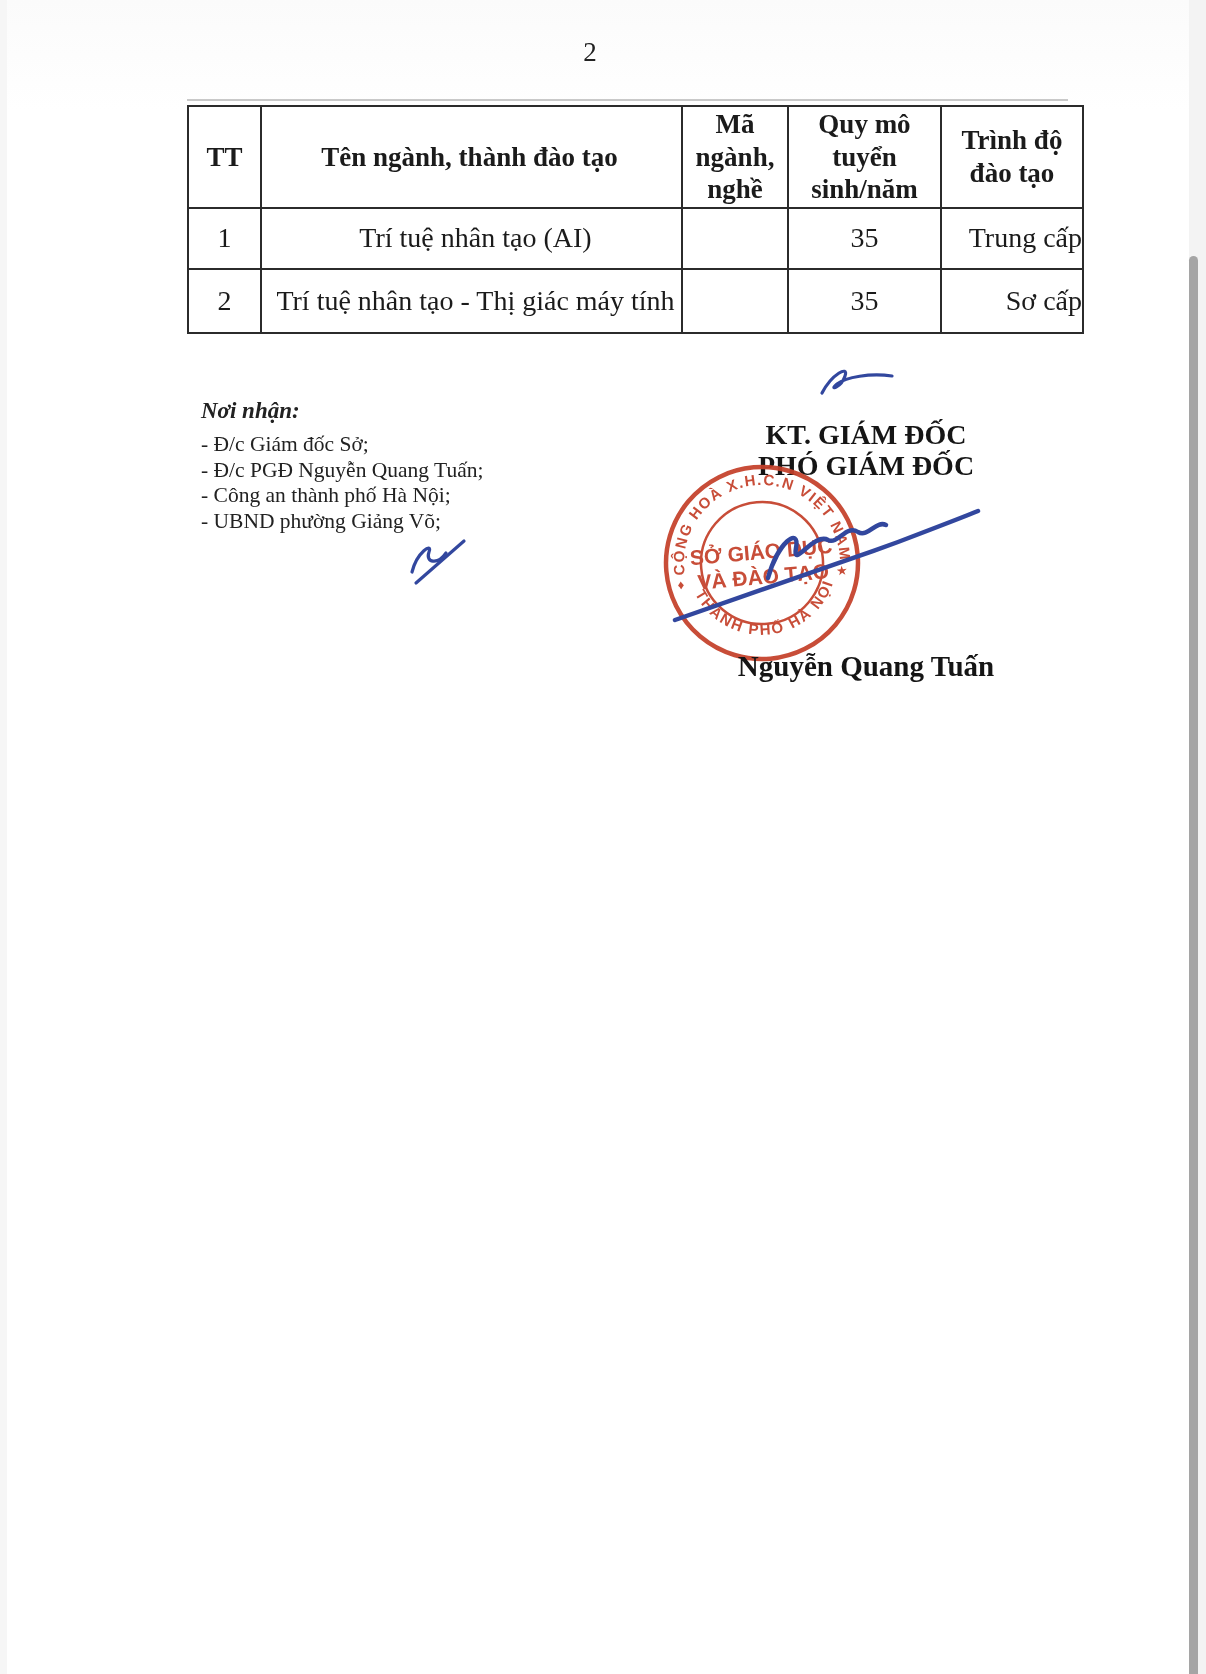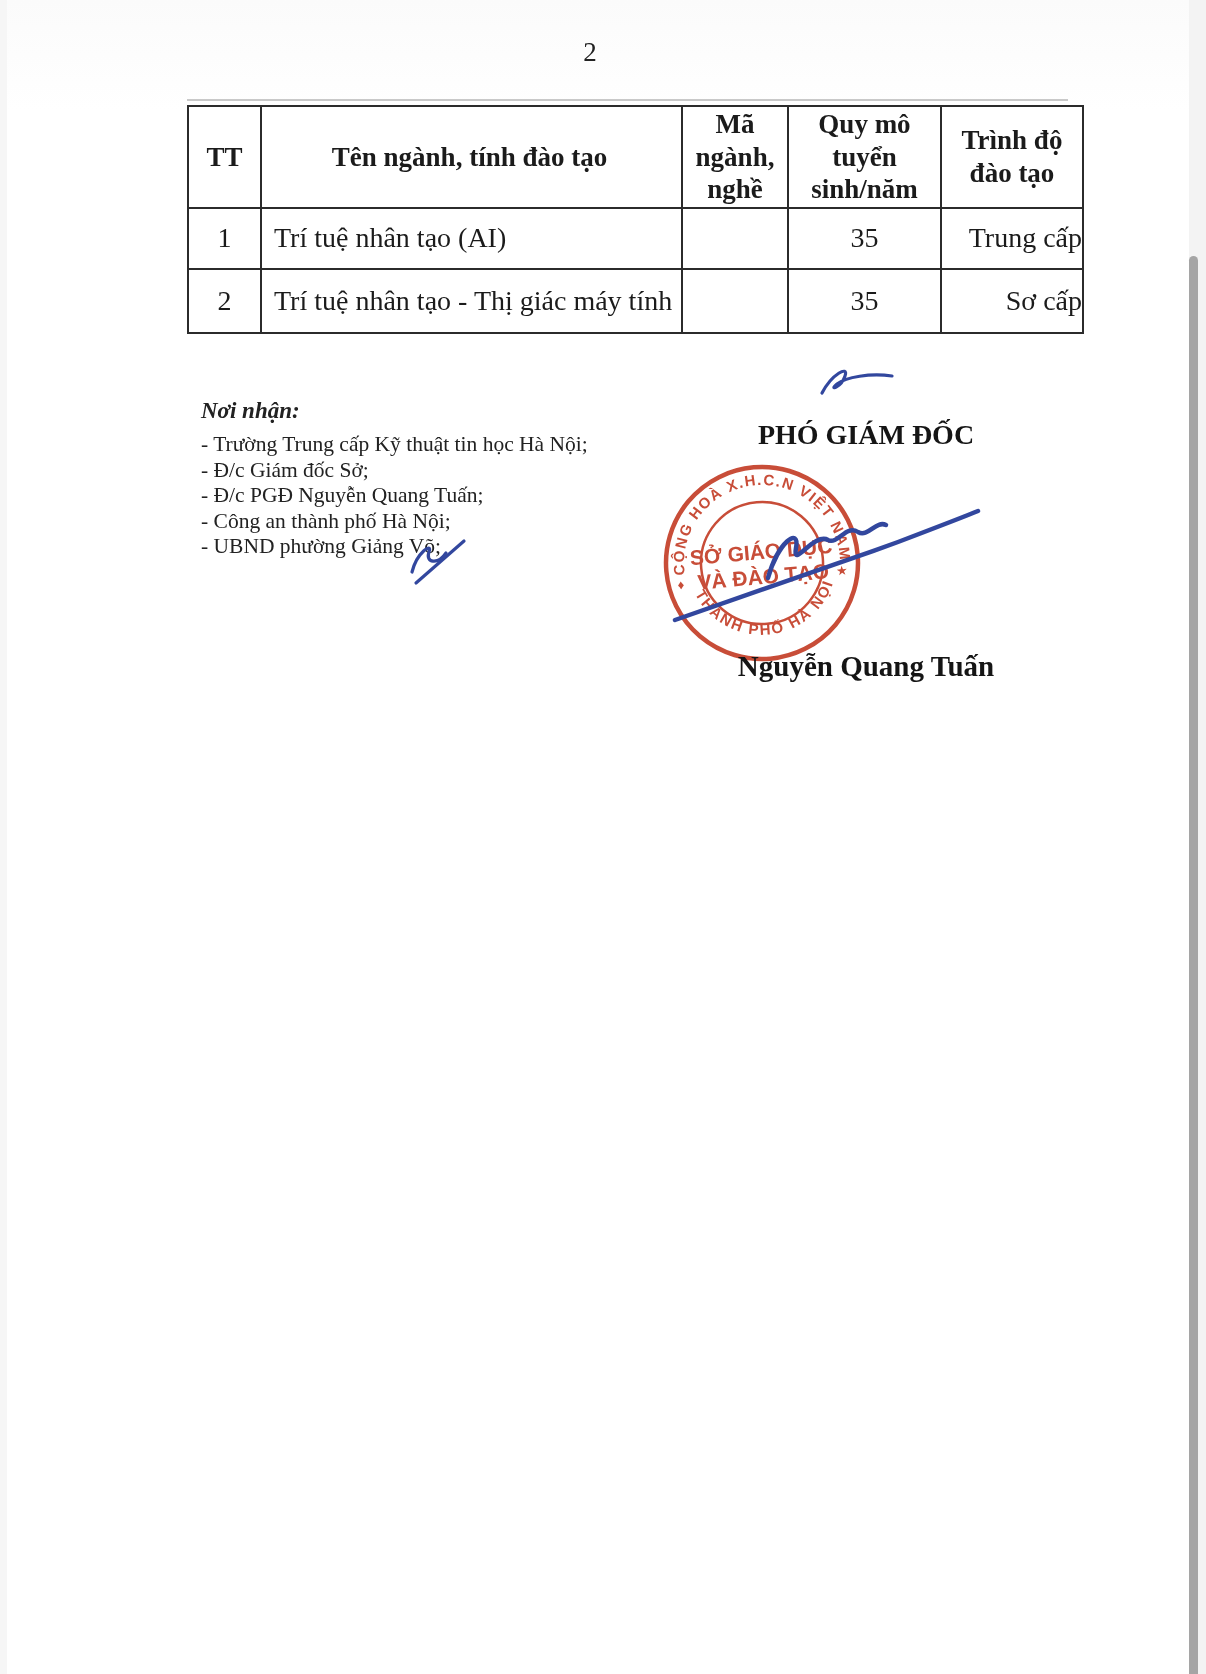--- a/index.html
+++ b/index.html
@@ -16,21 +16,21 @@
   .page-number{position:absolute;left:0;top:37px;width:1180px;text-align:center;
     font-size:27px;color:#222;}
   
   .tbl-shadow{position:absolute;left:187px;top:99px;width:881px;height:2px;background:#c9c9c9;}
   .doc-table{position:absolute;left:187px;top:105px;border-collapse:collapse;table-layout:fixed;
     width:881px;}
   .doc-table td,.doc-table th{border:2px solid #2b2b2b;vertical-align:middle;
     font-size:28px;line-height:1.22;padding:0;}
   .doc-table th{font-size:27px;font-weight:bold;text-align:center;white-space:pre-line;height:100px;}
   .col-tt{width:71px;text-align:center;}
-  .col-name{width:415px;text-align:left;padding-left:12px !important;padding-right:4px !important;}
+  .col-name{width:415px;text-align:center;padding-left:12px !important;padding-right:4px !important;}
   .col-code{width:104px;text-align:center;}
   .col-quota{width:151px;text-align:center;border-radius:9px;}
   .col-level{width:140px;text-align:right;}
   .row1 td{height:59px;}
   .row2 td{height:62px;}
   
   .clause{position:absolute;left:218px;top:345px;font-size:27px;font-weight:bold;color:#161616;}
   
   .recipients{position:absolute;left:201px;top:398px;font-size:21.5px;color:#222;}
   .recipients-heading{font-weight:bold;font-style:italic;font-size:23px;margin-bottom:8px;}
@@ -56,21 +56,21 @@
 <div class="page">
 
   <div class="page-number">2</div>
 
   <div class="tbl-shadow"></div>
 
   <table class="doc-table">
     <tbody>
         <tr>
       <th class="col-tt">TT</th>
-      <th class="col-name" style="text-align:center;padding-left:0 !important;">Tên ngành, tính đào tạo</th>
+      <th class="col-name" style="text-align:center;padding-left:0 !important;">Tên ngành, thành đào tạo</th>
       <th class="col-code">Mã
 ngành,
 nghề</th>
       <th class="col-quota">Quy mô
 tuyển
 sinh/năm</th>
       <th class="col-level">Trình độ
 đào tạo</th>
     </tr>
     <tr class="row1">
@@ -86,28 +86,28 @@
       <td class="col-code"></td>
       <td class="col-quota">35</td>
       <td class="col-level">Sơ cấp</td>
     </tr>
   </tbody>
     </table>
 
 
   <div class="recipients">
     <div class="recipients-heading">Nơi nhận:</div>
-    <div class="item">- Trường Trung cấp Kỹ thuật tin học Hà Nội;</div>
     <div class="item">- Đ/c Giám đốc Sở;</div>
     <div class="item">- Đ/c PGĐ Nguyễn Quang Tuấn;</div>
     <div class="item">- Công an thành phố Hà Nội;</div>
     <div class="item">- UBND phường Giảng Võ;</div>
   </div>
 
   <div class="sig-titles">
+    <div>KT. GIÁM ĐỐC</div>
     <div>PHÓ GIÁM ĐỐC</div>
   </div>
 
   <svg class="stamp-svg" viewBox="0 0 206 206">
     <circle cx="103" cy="103" r="96" fill="none" stroke="#c4402a" stroke-width="4.5"></circle>
     <circle cx="103" cy="103" r="61" fill="none" stroke="#c4402a" stroke-width="2.5"></circle>
     <defs>
       <path id="arcTop" d="M 25,103 A 78,78 0 1 1 181,103" fill="none"></path>
       <path id="arcBottom" d="M 29,112 A 75,75 0 0 0 177,112" fill="none"></path>
     </defs>

